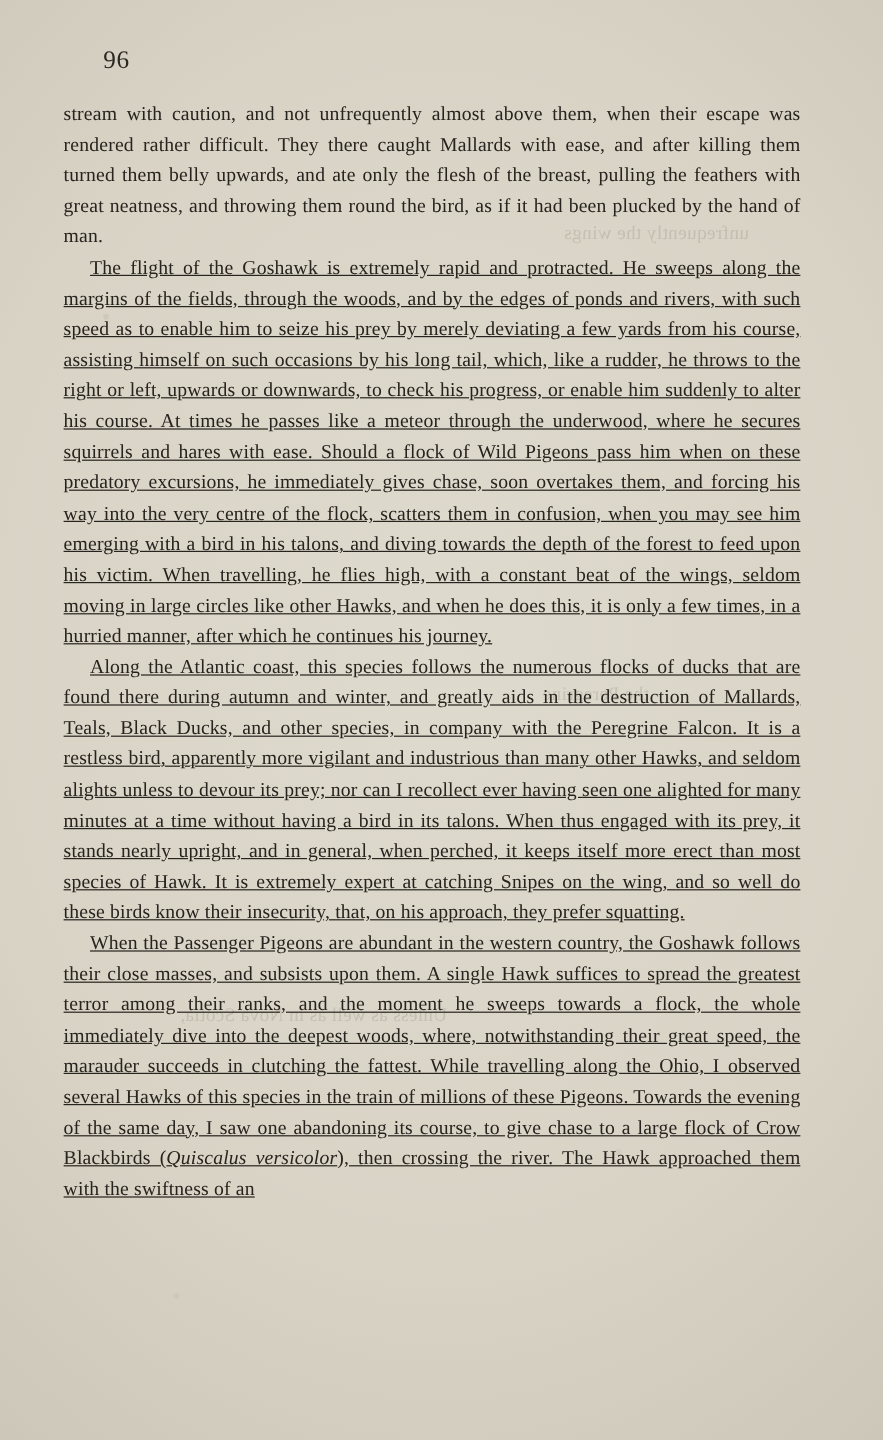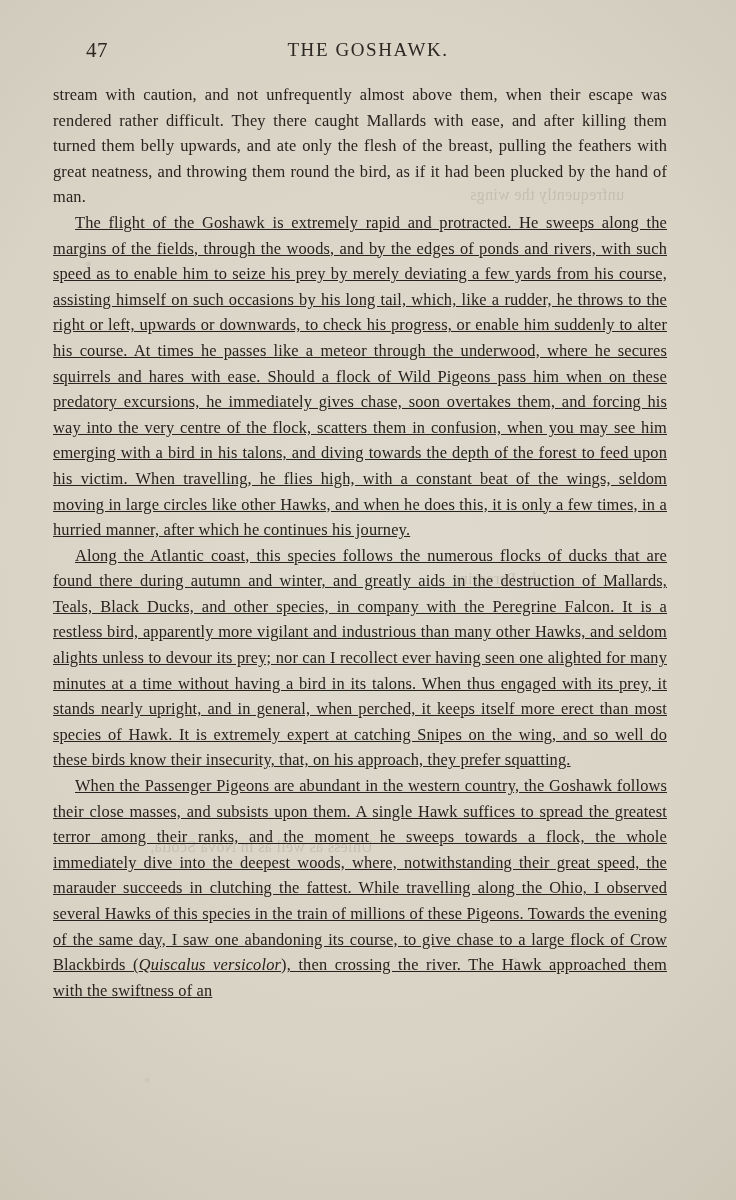--- a/index.html
+++ b/index.html
@@ -101,22 +101,21 @@
 
 <div id="page">
 
   <div class="bleed" style="left:470px; top:186px;">unfrequently the wings</div>
   <div class="bleed" style="left:452px; top:570px;">the Peregrine</div>
   <div class="bleed" style="left:150px; top:838px;">Unless as well as in Nova Scotia,</div>
 
   <div id="content">
 
     <div class="header-row">
-      <div class="folio">47</div>
-      <div class="running-head">THE GOSHAWK.</div>
+      <div class="folio">96</div>
     </div>
 
     <div class="body-col">
       <p class="para first">stream with caution, and not unfrequently almost above them, when their escape was rendered rather difficult.  They there caught Mallards with ease, and after killing them turned them belly upwards, and ate only the flesh of the breast, pulling the feathers with great neatness, and throwing them round the bird, as if it had been plucked by the hand of man.</p>
       <p class="para">The flight of the Goshawk is extremely rapid and protracted.  He sweeps along the margins of the fields, through the woods, and by the edges of ponds and rivers, with such speed as to enable him to seize his prey by merely deviating a few yards from his course, assisting himself on such occasions by his long tail, which, like a rudder, he throws to the right or left, upwards or downwards, to check his progress, or enable him suddenly to alter his course.  At times he passes like a meteor through the underwood, where he secures squirrels and hares with ease.  Should a flock of Wild Pigeons pass him when on these predatory excursions, he immediately gives chase, soon overtakes them, and forcing his way into the very centre of the flock, scatters them in confusion, when you may see him emerging with a bird in his talons, and diving towards the depth of the forest to feed upon his victim.  When travelling, he flies high, with a constant beat of the wings, seldom moving in large circles like other Hawks, and when he does this, it is only a few times, in a hurried manner, after which he continues his journey.</p>
       <p class="para">Along the Atlantic coast, this species follows the numerous flocks of ducks that are found there during autumn and winter, and greatly aids in the destruction of Mallards, Teals, Black Ducks, and other species, in company with the Peregrine Falcon.  It is a restless bird, apparently more vigilant and industrious than many other Hawks, and seldom alights unless to devour its prey; nor can I recollect ever having seen one alighted for many minutes at a time without having a bird in its talons.  When thus engaged with its prey, it stands nearly upright, and in general, when perched, it keeps itself more erect than most species of Hawk.  It is extremely expert at catching Snipes on the wing, and so well do these birds know their insecurity, that, on his approach, they prefer squatting.</p>
       <p class="para"><span>When the Passenger Pigeons are abundant in the western country, the Goshawk follows their close masses, and subsists upon them.  A single Hawk suffices to spread the greatest terror among their ranks, and the moment he sweeps towards a flock, the whole immediately dive into the deepest woods, where, notwithstanding their great speed, the marauder succeeds in clutching the fattest.  While travelling along the Ohio, I observed several Hawks of this species in the train of millions of these Pigeons.  Towards the evening of the same day, I saw one abandoning its course, to give chase to a large flock of Crow Blackbirds (</span><span class="it">Quiscalus versicolor</span><span>), then crossing the river.  The Hawk approached them with the swiftness of an</span></p>
     </div>
 
   </div>

